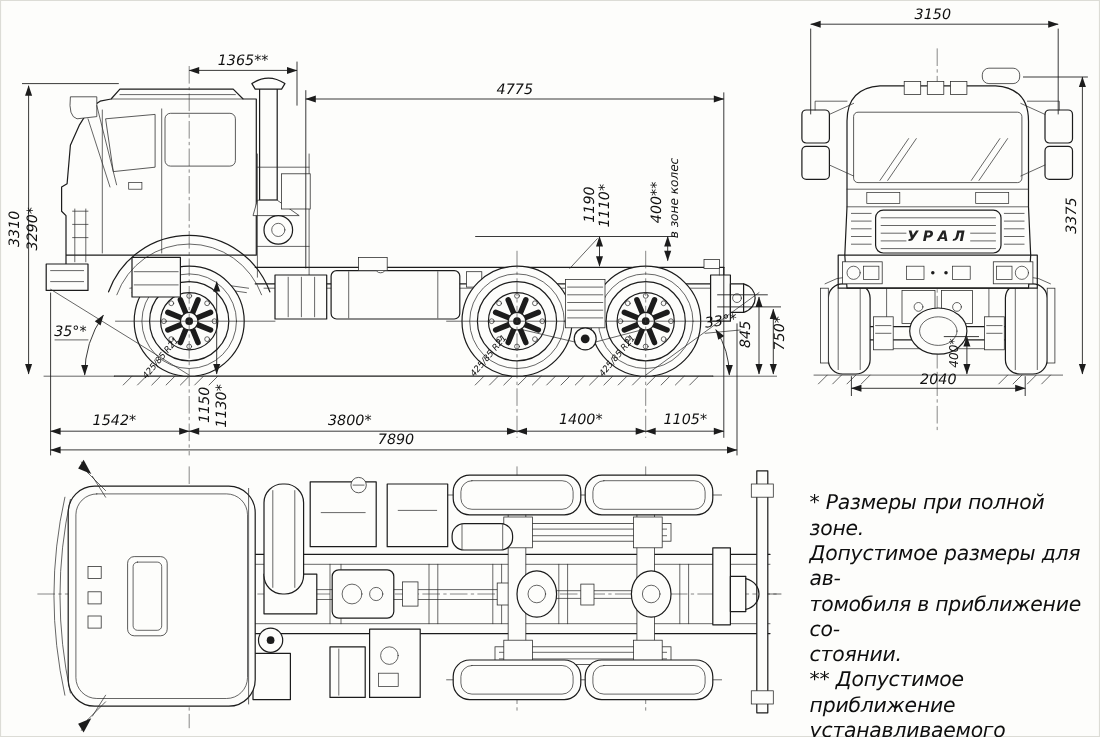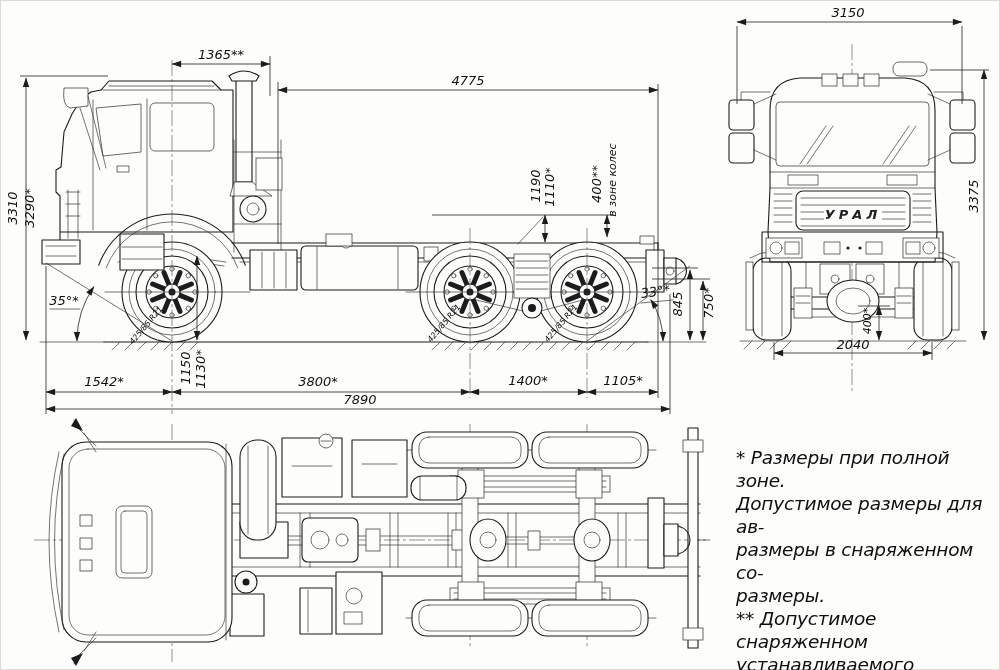--- a/index.html
+++ b/index.html
@@ -452,19 +452,19 @@
       <rect x="664" y="524" width="14" height="32" class="lnf"></rect>
       <path class="ln" d="M678,526 C694,530 694,550 678,554"></path>
       <line x1="698" y1="540" x2="710" y2="540" class="th"></line>
     </g>
   </g>
 </svg>
 
 <div class="notes">
   <div>* Размеры при полной зоне.</div>
   <div>Допустимое размеры для ав-</div>
-  <div>размеры в снаряженном со-</div>
-  <div>размеры.</div>
-  <div>** Допустимое снаряженном</div>
+  <div>томобиля в приближение со-</div>
+  <div>стоянии.</div>
+  <div>** Допустимое приближение</div>
   <div>устанавливаемого оборудова-</div>
 
 </div>
 </div>
 
 </body></html>

